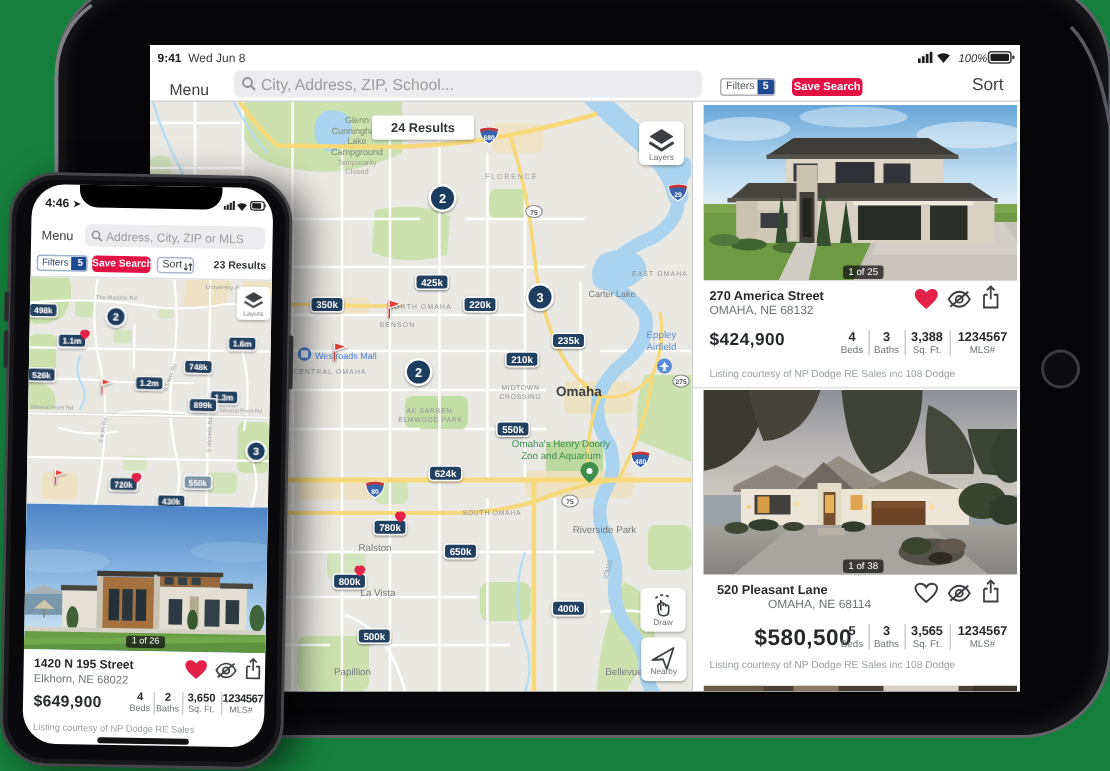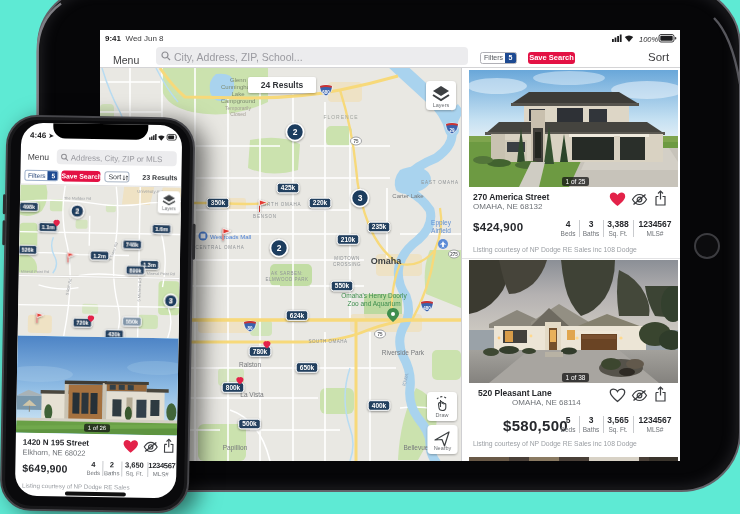--- a/index.html
+++ b/index.html
@@ -1,17 +1,17 @@
 <!DOCTYPE html>
 <html><head>
 <meta charset="utf-8">
 <style>
   html,body{margin:0;padding:0;}
   body{width:740px;height:514px;overflow:hidden;background:#000;font-family:"Liberation Sans",sans-serif;}
-  #stage{position:relative;width:740px;height:514px;overflow:hidden;background:#5eead4;}
+  #stage{position:relative;width:740px;height:514px;overflow:hidden;background:#15803d;}
   .abs{position:absolute;white-space:nowrap;}
   svg{display:block;}
 </style>
 </head>
 <body>
 <div id="stage">
 
   <div class="abs" style="left:37px;top:-14px;width:704px;height:506px;border-radius:60px;
        background:#060608;border:2.5px solid #63636a;box-sizing:border-box;
        box-shadow:inset 0 0 0 3px #141416, inset 0 0 16px rgba(130,130,140,.3);"></div>

